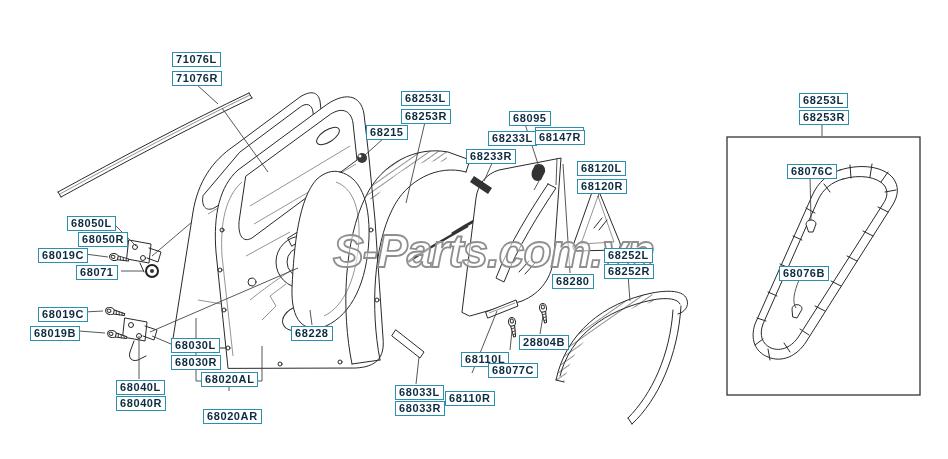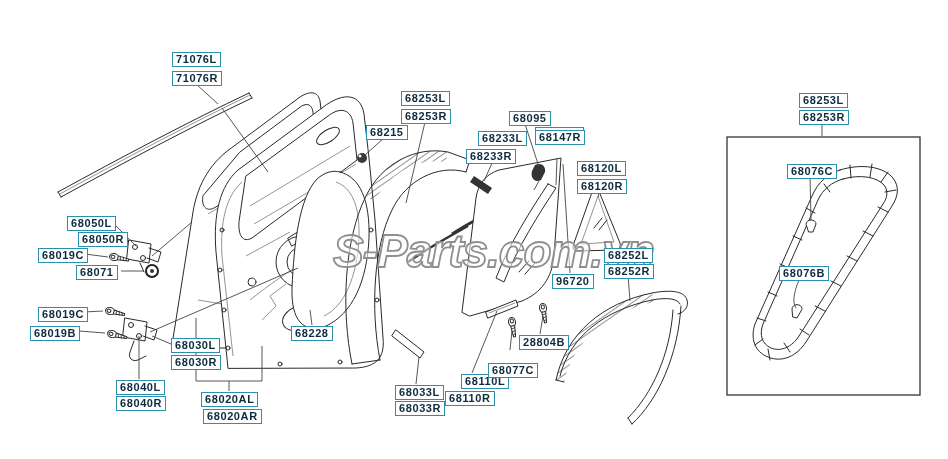--- a/index.html
+++ b/index.html
@@ -196,46 +196,46 @@
 </svg>
 
 <div id="watermark">S-Parts.com.vn</div>
 
 <div class="plabel" style="left:172px;top:52px">71076L</div>
 <div class="plabel" style="left:172px;top:71px">71076R</div>
 <div class="plabel" style="left:401px;top:91px">68253L</div>
 <div class="plabel" style="left:401px;top:109px">68253R</div>
 <div class="plabel" style="left:366px;top:125px">68215</div>
 <div class="plabel" style="left:509px;top:111px">68095</div>
-<div class="plabel" style="left:478px;top:131px">68233L</div>
+<div class="plabel" style="left:488px;top:131px">68233L</div>
 <div class="plabel" style="left:466px;top:149px">68233R</div>
 <div class="plabel" style="left:535px;top:127px">68147L</div>
 <div class="plabel" style="left:535px;top:130px">68147R</div>
 <div class="plabel" style="left:577px;top:161px">68120L</div>
 <div class="plabel" style="left:577px;top:179px">68120R</div>
 <div class="plabel" style="left:67px;top:216px">68050L</div>
 <div class="plabel" style="left:78px;top:232px">68050R</div>
 <div class="plabel" style="left:38px;top:248px">68019C</div>
 <div class="plabel" style="left:76px;top:265px">68071</div>
 <div class="plabel" style="left:38px;top:307px">68019C</div>
 <div class="plabel" style="left:30px;top:326px">68019B</div>
 <div class="plabel" style="left:171px;top:338px">68030L</div>
 <div class="plabel" style="left:171px;top:355px">68030R</div>
 <div class="plabel" style="left:116px;top:380px">68040L</div>
 <div class="plabel" style="left:116px;top:396px">68040R</div>
-<div class="plabel" style="left:201px;top:392px">68020AL</div>
+<div class="plabel" style="left:201px;top:372px">68020AL</div>
 <div class="plabel" style="left:203px;top:409px">68020AR</div>
 <div class="plabel" style="left:291px;top:326px">68228</div>
 <div class="plabel" style="left:395px;top:385px">68033L</div>
 <div class="plabel" style="left:395px;top:401px">68033R</div>
-<div class="plabel" style="left:461px;top:374px">68110L</div>
+<div class="plabel" style="left:461px;top:352px">68110L</div>
 <div class="plabel" style="left:445px;top:391px">68110R</div>
 <div class="plabel" style="left:488px;top:363px">68077C</div>
 <div class="plabel" style="left:519px;top:335px">28804B</div>
-<div class="plabel" style="left:552px;top:274px">96720</div>
+<div class="plabel" style="left:552px;top:274px">68280</div>
 <div class="plabel" style="left:604px;top:248px">68252L</div>
 <div class="plabel" style="left:604px;top:264px">68252R</div>
 <div class="plabel" style="left:799px;top:93px">68253L</div>
 <div class="plabel" style="left:799px;top:110px">68253R</div>
 <div class="plabel" style="left:787px;top:164px">68076C</div>
 <div class="plabel" style="left:779px;top:266px">68076B</div>
 
 </div>
 
 </body></html>

